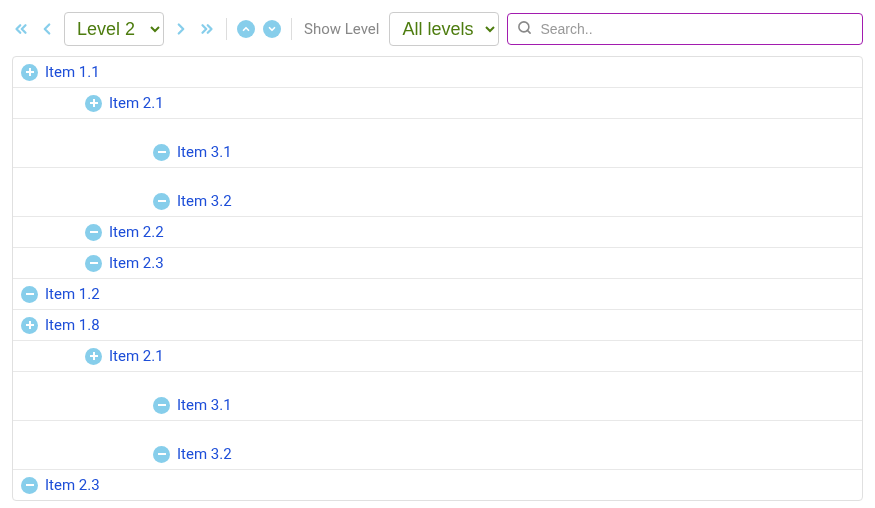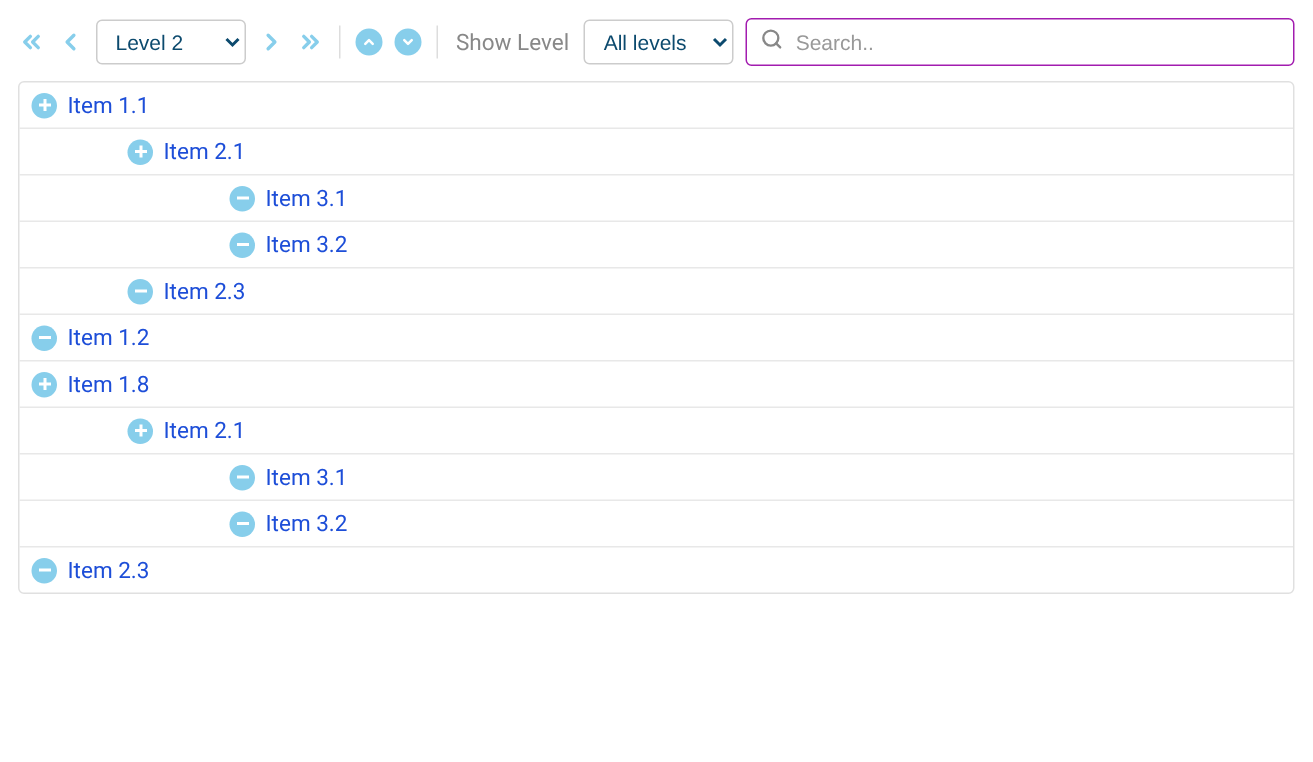--- a/index.html
+++ b/index.html
@@ -33,25 +33,25 @@
       justify-content: center;
     }
     .nav-icon svg {
       width: 18px;
       height: 18px;
     }
     .level-select {
       border: 1px solid #ccc;
       border-radius: 4px;
       padding: 5px 8px;
-      font-size: 14px;
+      font-size: 18px;
       background: #fff;
       cursor: pointer;
       min-width: 100px;
-      color: #0c4a6e;
+      color: #4d7c0f;
     }
     .divider {
       width: 1px;
       height: 22px;
       background: #ddd;
       margin: 0 2px;
     }
     .circle-btn {
       width: 18px;
       height: 18px;
@@ -145,21 +145,21 @@
     .tree-icon.minus::before {
       width: 8px;
       height: 2px;
     }
     .tree-label {
       color: #1d4ed8;
       font-size: 15px;
     }
     .indent-0 { padding-left: 8px; }
     .indent-1 { padding-left: 72px; }
-    .indent-2 { padding-left: 140px; }
+    .indent-2 { padding-left: 140px; margin-top: 18px; }
   </style>
 </head>
 <body>
 
 <div class="toolbar">
   <div class="nav-group">
     <span class="nav-icon">
       <svg viewBox="0 0 24 24" fill="none" stroke="currentColor" stroke-width="3" stroke-linecap="round" stroke-linejoin="round">
           <polyline points="11 17 6 12 11 7"></polyline>
           <polyline points="18 17 13 12 18 7"></polyline>
@@ -230,20 +230,24 @@
     <div class="tree-row indent-2">
       <span class="tree-icon minus"></span>
       <span class="tree-label">Item 3.1</span>
     </div>
     <div class="tree-row indent-2">
       <span class="tree-icon minus"></span>
       <span class="tree-label">Item 3.2</span>
     </div>
     <div class="tree-row indent-1">
       <span class="tree-icon minus"></span>
+      <span class="tree-label">Item 2.2</span>
+    </div>
+    <div class="tree-row indent-1">
+      <span class="tree-icon minus"></span>
       <span class="tree-label">Item 2.3</span>
     </div>
     <div class="tree-row indent-0">
       <span class="tree-icon minus"></span>
       <span class="tree-label">Item 1.2</span>
     </div>
     <div class="tree-row indent-0">
       <span class="tree-icon plus"></span>
       <span class="tree-label">Item 1.8</span>
     </div>

